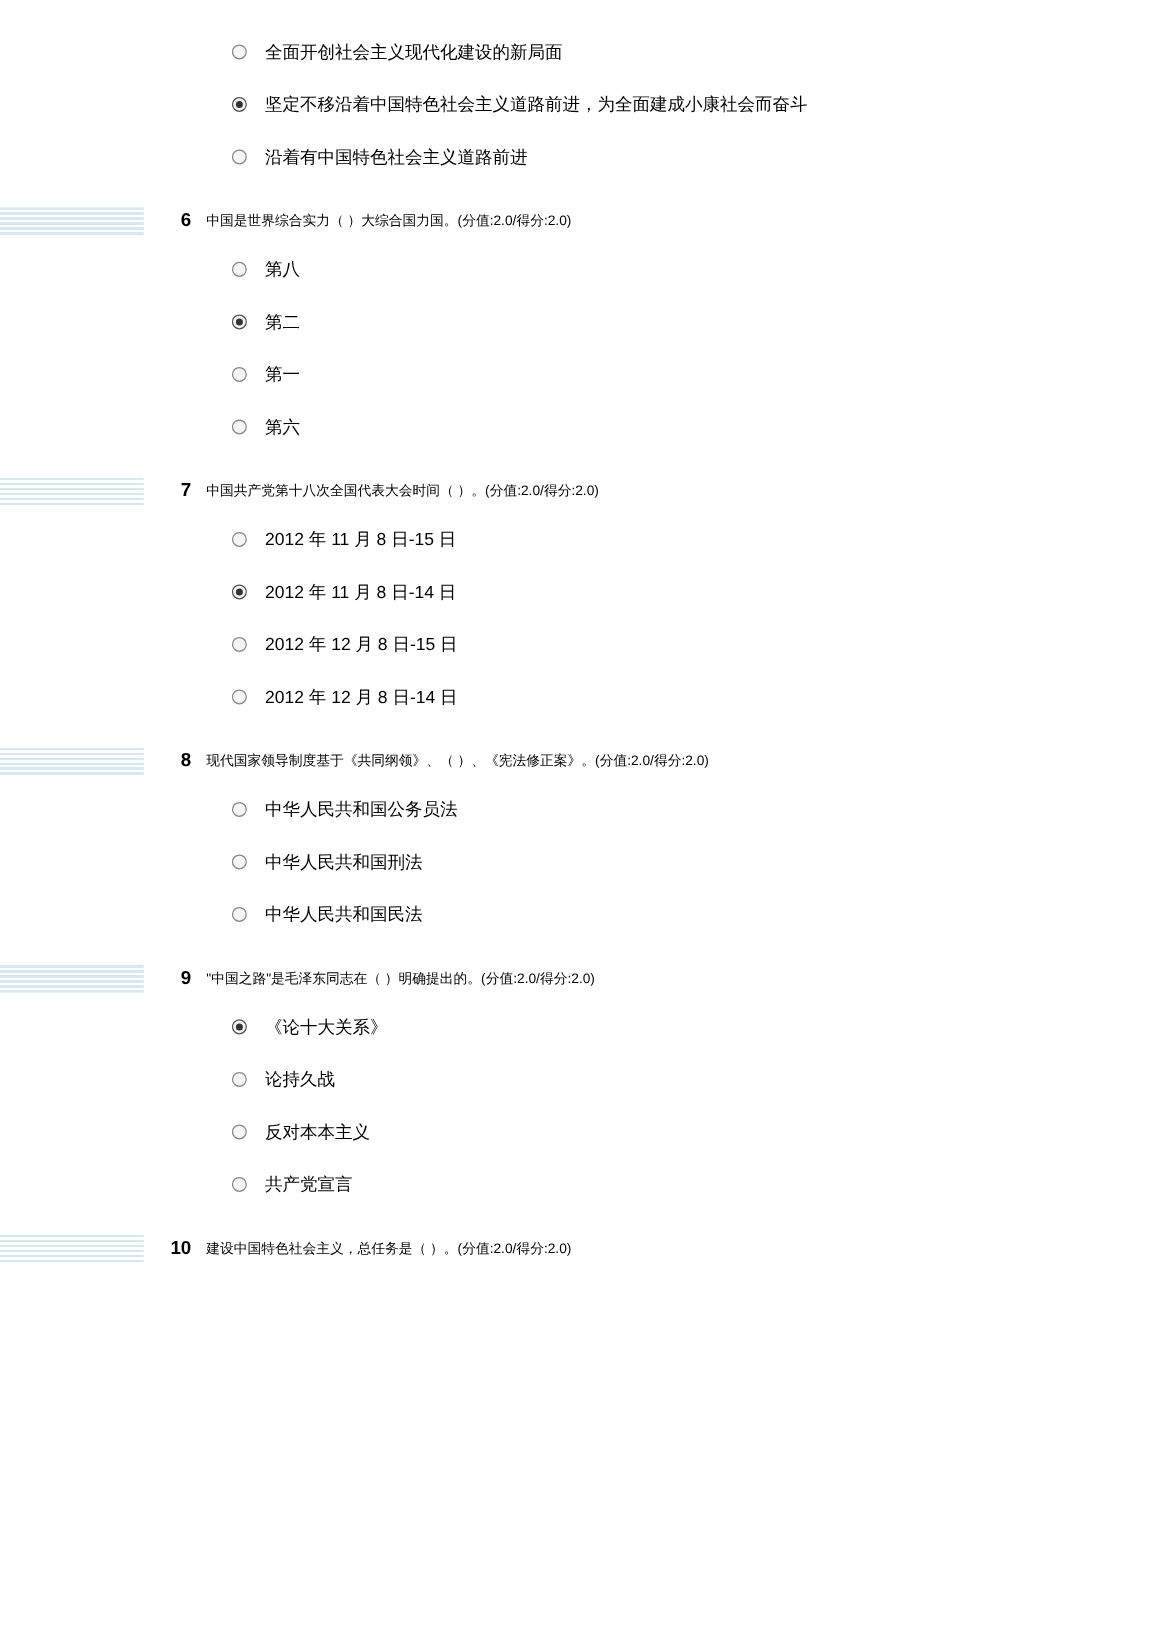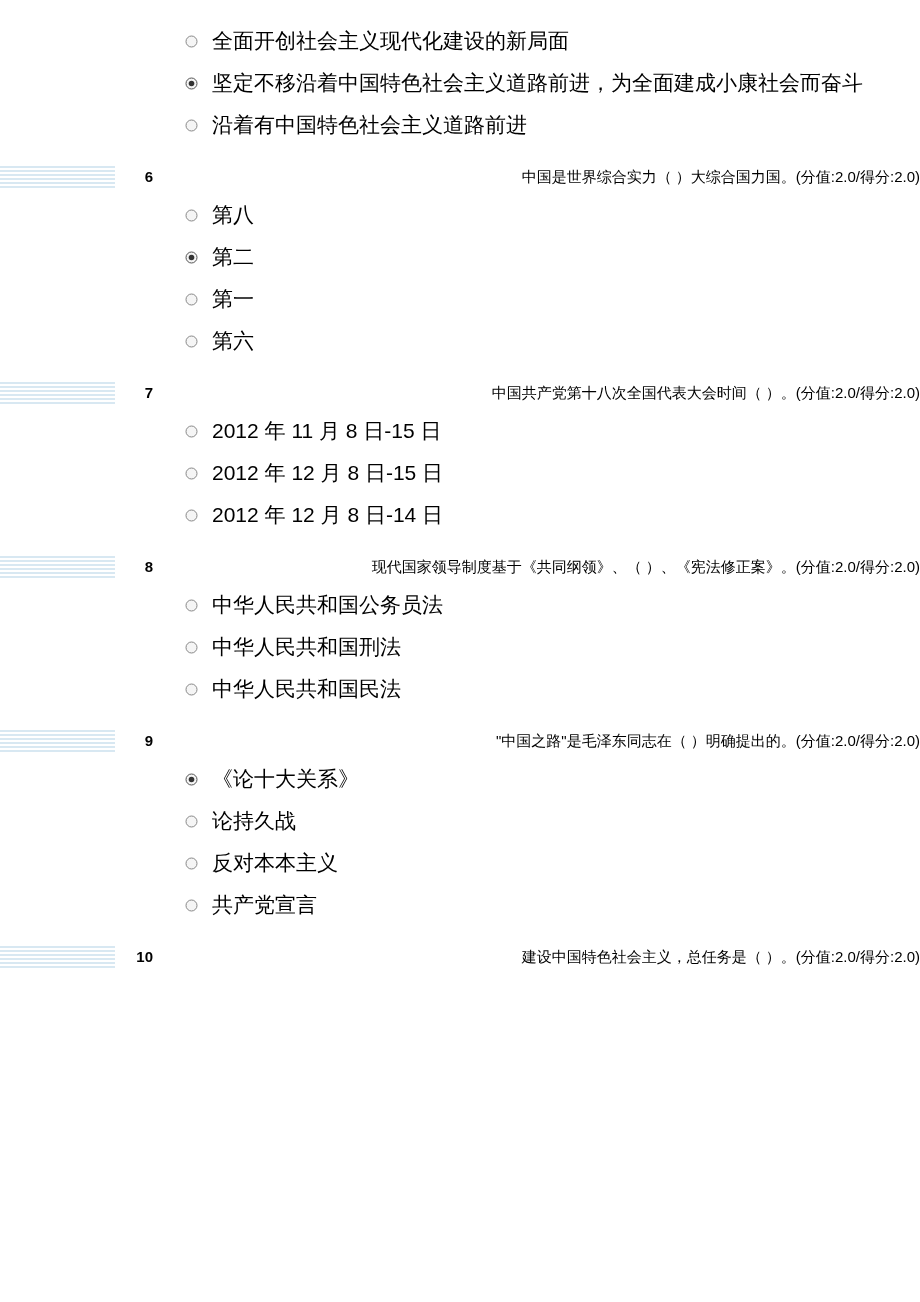--- a/index.html
+++ b/index.html
@@ -38,44 +38,44 @@
     width: 50px;
     flex-shrink: 0;
     text-align: right;
     font-weight: bold;
     padding-right: 12px;
     font-size: 15px;
     line-height: 22px;
   }
   .qtext {
     flex: 1;
-    font-size: 15px;
+    font-size: 11px;
     line-height: 22px;
-    text-align: right;
+    padding-right: 20px;
   }
   .options {
     margin-left: 185px;
     margin-top: 6px;
   }
   .option-row {
     display: flex;
     align-items: center;
     padding: 12px 0;
   }
   .radio {
     width: 13px;
     height: 13px;
     flex-shrink: 0;
     margin-right: 14px;
     display: inline-block;
     position: relative;
   }
   .radio svg { display: block; }
   .opt-label {
-    font-size: 21px;
+    font-size: 14px;
     line-height: 18px;
   }
   .opt-label.bold {
     font-weight: normal;
   }
   .first-options {
     margin-left: 185px;
   }
 </style>
 </head>
@@ -166,20 +166,29 @@
       <span class="radio">
           <svg width="13" height="13">
             <circle cx="6.5" cy="6.5" r="5.5" fill="#f5f5f5" stroke="#888" stroke-width="1"></circle>
           </svg>
         </span>
       <span class="opt-label">2012 年 11 月 8 日-15 日</span>
     </div>
     <div class="option-row">
       <span class="radio">
           <svg width="13" height="13">
+            <circle cx="6.5" cy="6.5" r="5.5" fill="#f5f5f5" stroke="#555" stroke-width="1"></circle>
+            <circle cx="6.5" cy="6.5" r="2.8" fill="#333"></circle>
+          </svg>
+        </span>
+      <span class="opt-label bold">2012 年 11 月 8 日-14 日</span>
+    </div>
+    <div class="option-row">
+      <span class="radio">
+          <svg width="13" height="13">
             <circle cx="6.5" cy="6.5" r="5.5" fill="#f5f5f5" stroke="#888" stroke-width="1"></circle>
           </svg>
         </span>
       <span class="opt-label">2012 年 12 月 8 日-15 日</span>
     </div>
     <div class="option-row">
       <span class="radio">
           <svg width="13" height="13">
             <circle cx="6.5" cy="6.5" r="5.5" fill="#f5f5f5" stroke="#888" stroke-width="1"></circle>
           </svg>

